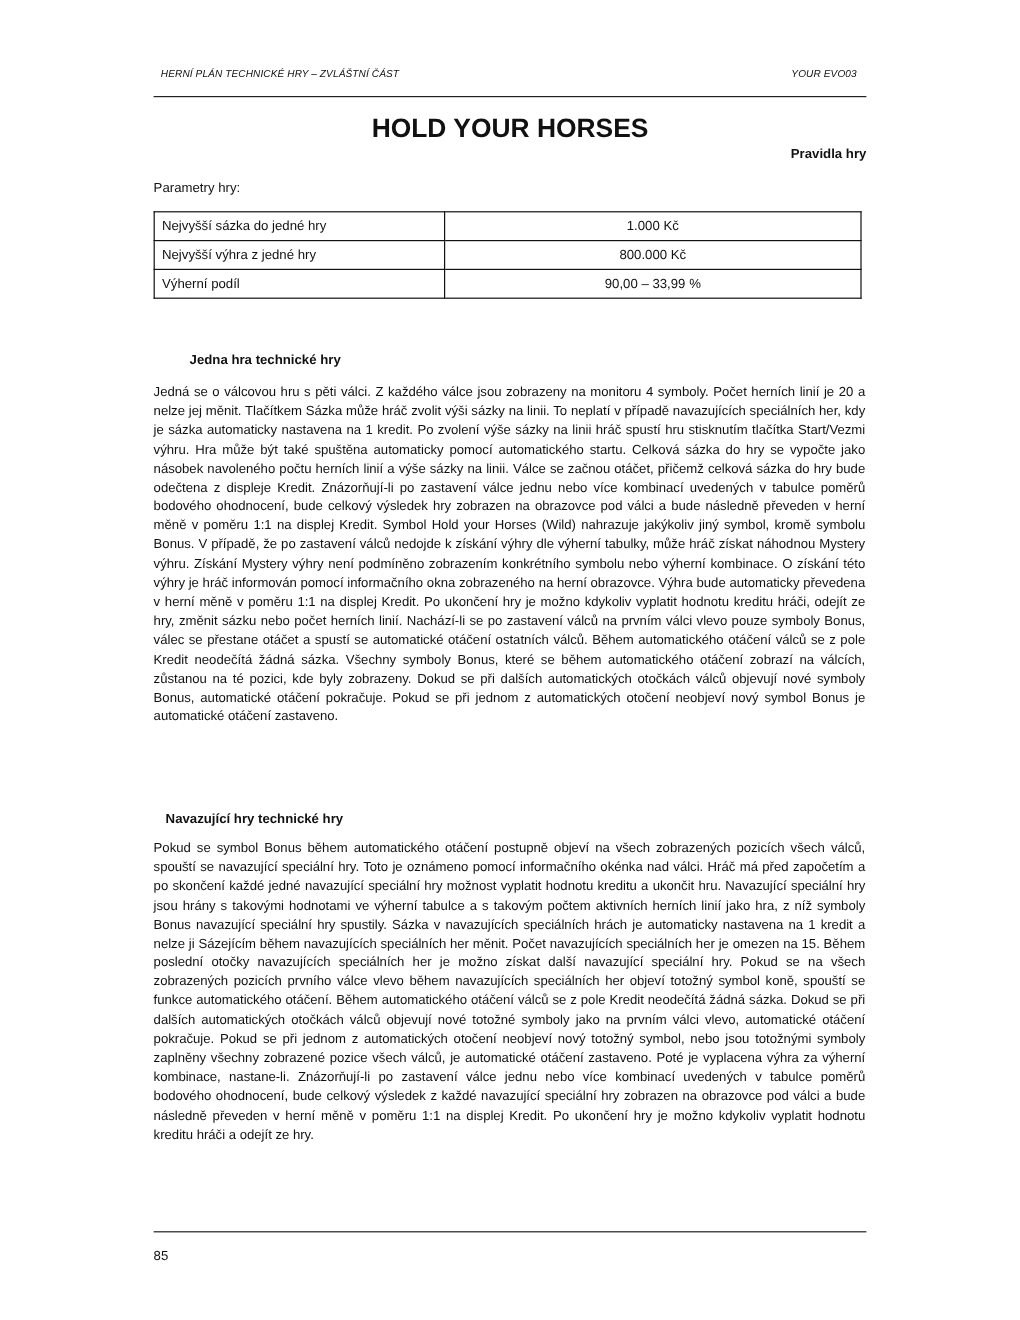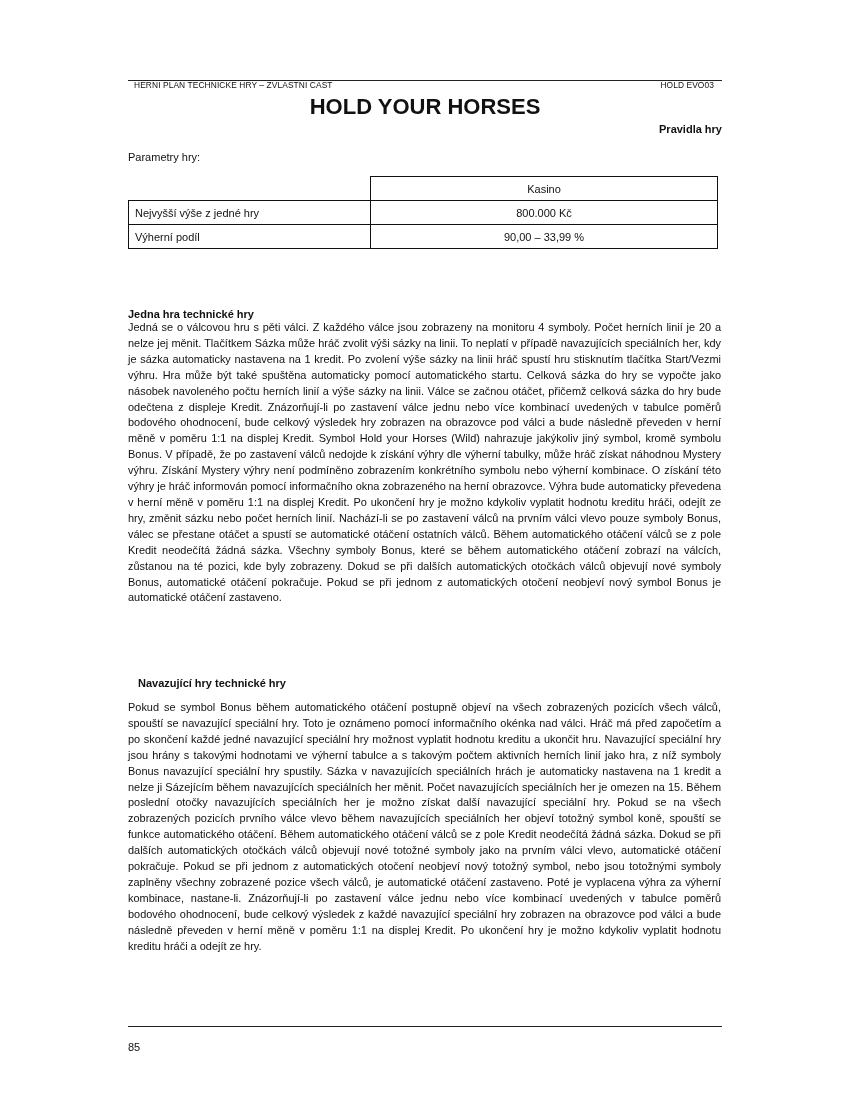--- a/index.html
+++ b/index.html
@@ -1,20 +1,20 @@
 <!DOCTYPE html>
 <html><head>
 <meta charset="utf-8">
 <style>
   html, body { margin: 0; padding: 0; background: #ffffff; }
   body { width: 850px; height: 1100px; position: relative; overflow: hidden;
          font-family: "Liberation Sans", sans-serif; color: #111; }
   .page { position: absolute; left: 128px; top: 0; width: 594px; }
-  .running-header { position: absolute; top: 80px; left: 0; width: 594px; height: 16px;
-                    font-size: 8.4px; letter-spacing: 0.1px; }
+  .running-header { position: absolute; top: 56px; left: 0; width: 594px; height: 16px;
+                    font-size: 8.4px; letter-spacing: 0.1px; font-style: italic; }
   .running-header .left { position: absolute; left: 6px; top: 0; }
   .running-header .right { position: absolute; right: 8px; top: 0; }
   .header-rule { position: absolute; top: 80px; left: 0; width: 594px; height: 0;
                  border-top: 1.3px solid #222; }
   .title { position: absolute; top: 94px; left: 0; width: 594px; text-align: center;
            font-size: 22px; font-weight: bold; }
   .subtitle { position: absolute; top: 123px; left: 0; width: 594px; text-align: right;
               font-size: 11px; font-weight: bold; }
   .params-label { position: absolute; top: 151px; left: 0; font-size: 11px; font-weight: normal; }
   table.params { position: absolute; top: 176px; left: 0; border-collapse: collapse;
@@ -34,47 +34,47 @@
   .page-number { position: absolute; top: 1041px; left: 0; width: 594px; 
                  font-size: 11px; }
 </style>
 </head>
 <body>
 
 <div class="page">
 
   <div class="running-header">
     <span class="left">HERNÍ PLÁN TECHNICKÉ HRY – ZVLÁŠTNÍ ČÁST</span>
-    <span class="right">HOLD EVO03</span>
+    <span class="right">YOUR EVO03</span>
   </div>
   <div class="header-rule"></div>
 
   <div class="title">HOLD YOUR HORSES</div>
   <div class="subtitle">Pravidla hry</div>
 
   <div class="params-label">Parametry hry:</div>
 
   <table class="params">
     <tbody>
-        <tr class="head">
-      <td class="c1 blank"></td>
-      <td class="c2">Kasino</td>
+    <tr>
+      <td class="c1">Nejvyšší sázka do jedné hry</td>
+      <td class="c2">1.000 Kč</td>
     </tr>
     <tr>
-      <td class="c1">Nejvyšší výše z jedné hry</td>
+      <td class="c1">Nejvyšší výhra z jedné hry</td>
       <td class="c2">800.000 Kč</td>
     </tr>
     <tr>
       <td class="c1">Výherní podíl</td>
       <td class="c2">90,00 – 33,99 %</td>
     </tr>
   </tbody>
     </table>
 
-  <div class="section-heading" style="top:308px;">Jedna hra technické hry</div>
+  <div class="section-heading" style="top:294px;margin-left:30px;">Jedna hra technické hry</div>
   <div class="para" style="top:320px;">Jedná se o válcovou hru s pěti válci. Z každého válce jsou zobrazeny na monitoru 4 symboly. Počet herních linií je 20 a nelze jej měnit. Tlačítkem Sázka může hráč zvolit výši sázky na linii. To neplatí v případě navazujících speciálních her, kdy je sázka automaticky nastavena na 1 kredit. Po zvolení výše sázky na linii hráč spustí hru stisknutím tlačítka Start/Vezmi výhru. Hra může být také spuštěna automaticky pomocí automatického startu. Celková sázka do hry se vypočte jako násobek navoleného počtu herních linií a výše sázky na linii. Válce se začnou otáčet, přičemž celková sázka do hry bude odečtena z displeje Kredit. Znázorňují-li po zastavení válce jednu nebo více kombinací uvedených v tabulce poměrů bodového ohodnocení, bude celkový výsledek hry zobrazen na obrazovce pod válci a bude následně převeden v herní měně v poměru 1:1 na displej Kredit. Symbol Hold your Horses (Wild) nahrazuje jakýkoliv jiný symbol, kromě symbolu Bonus. V případě, že po zastavení válců nedojde k získání výhry dle výherní tabulky, může hráč získat náhodnou Mystery výhru. Získání Mystery výhry není podmíněno zobrazením konkrétního symbolu nebo výherní kombinace. O získání této výhry je hráč informován pomocí informačního okna zobrazeného na herní obrazovce. Výhra bude automaticky převedena v herní měně v poměru 1:1 na displej Kredit. Po ukončení hry je možno kdykoliv vyplatit hodnotu kreditu hráči, odejít ze hry, změnit sázku nebo počet herních linií. Nachází-li se po zastavení válců na prvním válci vlevo pouze symboly Bonus, válec se přestane otáčet a spustí se automatické otáčení ostatních válců. Během automatického otáčení válců se z pole Kredit neodečítá žádná sázka. Všechny symboly Bonus, které se během automatického otáčení zobrazí na válcích, zůstanou na té pozici, kde byly zobrazeny. Dokud se při dalších automatických otočkách válců objevují nové symboly Bonus, automatické otáčení pokračuje. Pokud se při jednom z automatických otočení neobjeví nový symbol Bonus je automatické otáčení zastaveno.</div>
 
   <div class="section-heading" style="top:677px;padding-left:10px;">Navazující hry technické hry</div>
   <div class="para" style="top:700px;">Pokud se symbol Bonus během automatického otáčení postupně objeví na všech zobrazených pozicích všech válců, spouští se navazující speciální hry. Toto je oznámeno pomocí informačního okénka nad válci. Hráč má před započetím a po skončení každé jedné navazující speciální hry možnost vyplatit hodnotu kreditu a ukončit hru. Navazující speciální hry jsou hrány s takovými hodnotami ve výherní tabulce a s takovým počtem aktivních herních linií jako hra, z níž symboly Bonus navazující speciální hry spustily. Sázka v navazujících speciálních hrách je automaticky nastavena na 1 kredit a nelze ji Sázejícím během navazujících speciálních her měnit. Počet navazujících speciálních her je omezen na 15. Během poslední otočky navazujících speciálních her je možno získat další navazující speciální hry. Pokud se na všech zobrazených pozicích prvního válce vlevo během navazujících speciálních her objeví totožný symbol koně, spouští se funkce automatického otáčení. Během automatického otáčení válců se z pole Kredit neodečítá žádná sázka. Dokud se při dalších automatických otočkách válců objevují nové totožné symboly jako na prvním válci vlevo, automatické otáčení pokračuje. Pokud se při jednom z automatických otočení neobjeví nový totožný symbol, nebo jsou totožnými symboly zaplněny všechny zobrazené pozice všech válců, je automatické otáčení zastaveno. Poté je vyplacena výhra za výherní kombinace, nastane-li. Znázorňují-li po zastavení válce jednu nebo více kombinací uvedených v tabulce poměrů bodového ohodnocení, bude celkový výsledek z každé navazující speciální hry zobrazen na obrazovce pod válci a bude následně převeden v herní měně v poměru 1:1 na displej Kredit. Po ukončení hry je možno kdykoliv vyplatit hodnotu kreditu hráči a odejít ze hry.</div>
 
   <div class="footer-rule"></div>
   <div class="page-number">85</div>
 </div>
 
 </body></html>

